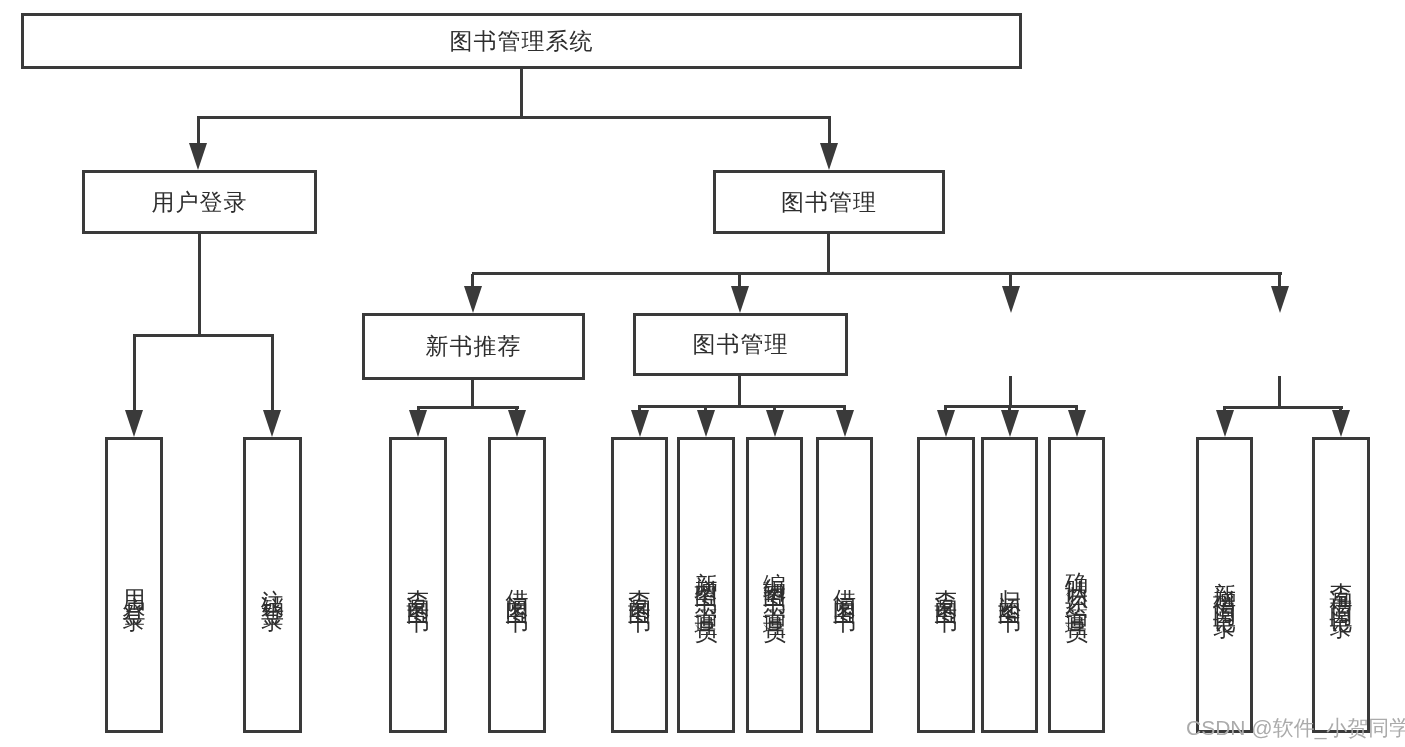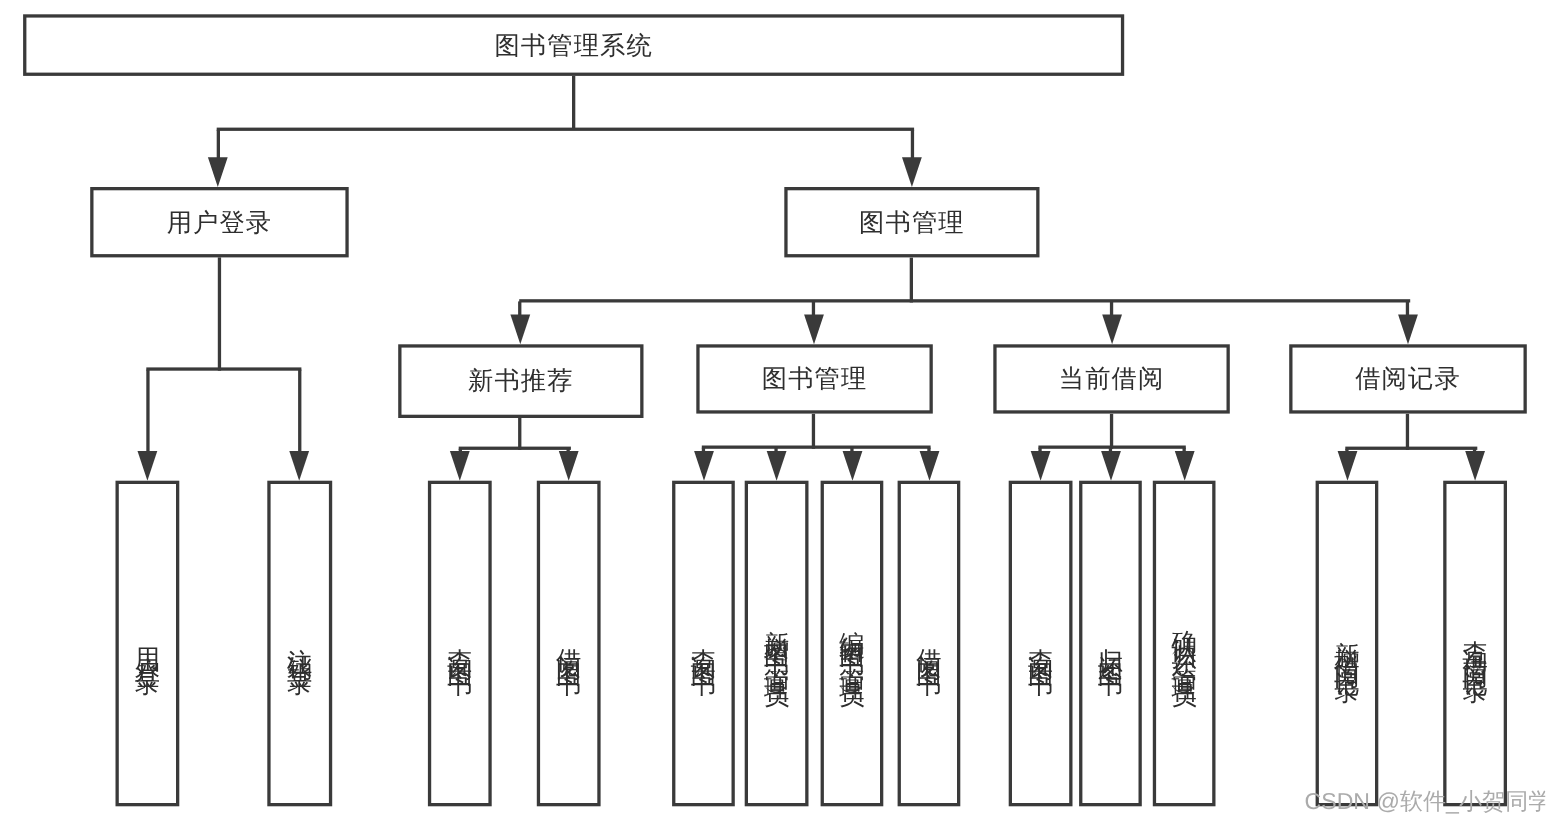--- a/index.html
+++ b/index.html
@@ -134,26 +134,20 @@
   <div class="box h" style="left:713px;top:170px;width:232px;height:64px">
     <span>图书管理</span>
   </div>
 
   <div class="box h" style="left:362px;top:313px;width:223px;height:67px">
     <span>新书推荐</span>
   </div>
   <div class="box h" style="left:633px;top:313px;width:215px;height:63px">
     <span>图书管理</span>
   </div>
-  <div class="box h" style="left:903px;top:313px;width:215px;height:63px">
-    <span>当前借阅</span>
-  </div>
-  <div class="box h" style="left:1172px;top:313px;width:216px;height:63px">
-    <span>借阅记录</span>
-  </div>
 
   <div class="box v" style="left:105px;top:437px;width:58px;height:296px">
     <span>用户登录</span>
   </div>
   <div class="box v" style="left:243px;top:437px;width:59px;height:296px">
     <span>注销登录</span>
   </div>
 
   <div class="box v" style="left:389px;top:437px;width:58px;height:296px">
     <span>查询图书</span>

